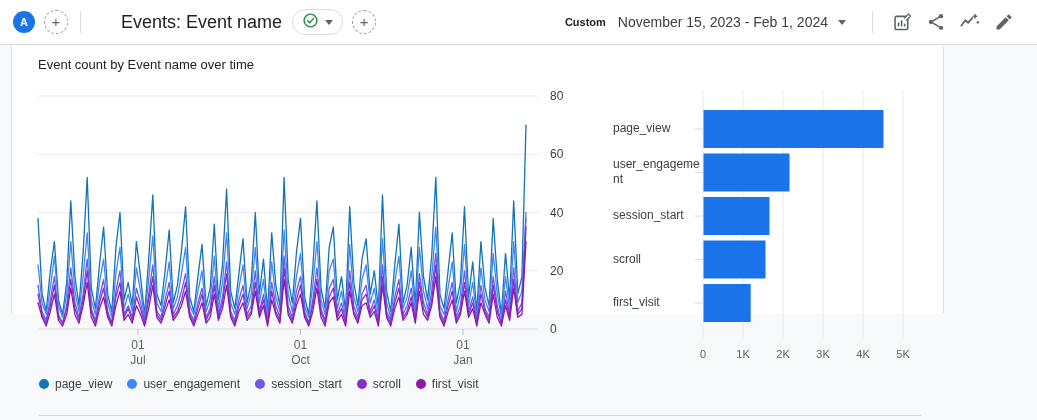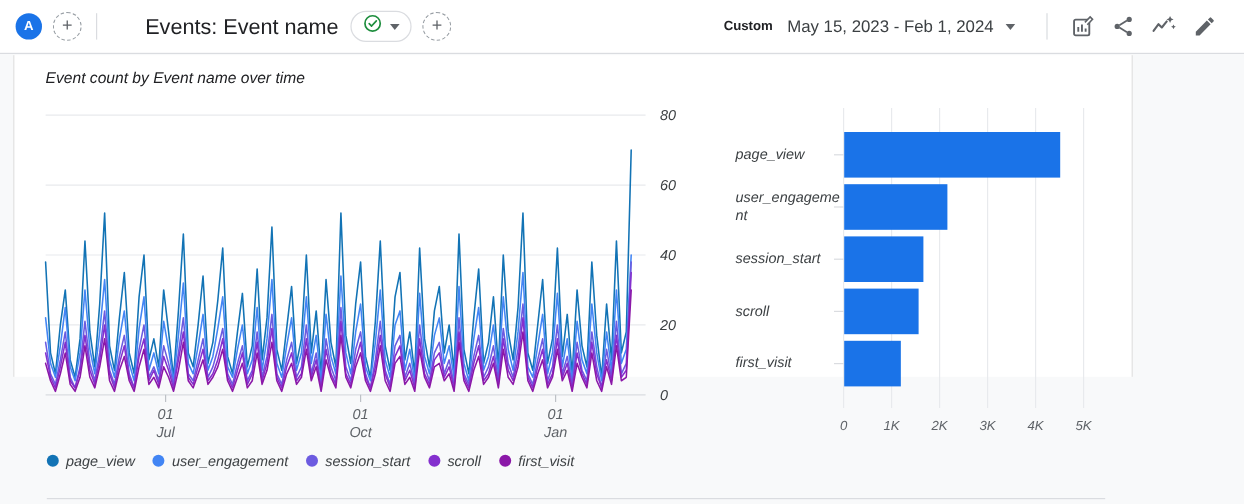--- a/index.html
+++ b/index.html
@@ -25,21 +25,21 @@
   .header-right { margin-left:auto; display:flex; align-items:center; padding-right:16px; }
   .custom-label { font-size:11px; font-weight:bold; color:#202124; margin-right:12px; }
   .date-text { font-size:14px; color:#3c4043; margin-right:10px; white-space:nowrap; cursor:pointer; }
   .date-caret { margin-right:14px; cursor:pointer; }
   .icon-btn { width:34px; height:30px; display:flex; align-items:center; justify-content:center;
     cursor:pointer; }
   .icon-btn svg { display:block; }
 
   
   .card { position:absolute; top:46px; left:11px; width:933px; height:268px; background:#fff;
-    border-left:1px solid #e0e0e0; border-right:1px solid #e0e0e0;font-style:italic; }
+    border-left:1px solid #e0e0e0; border-right:1px solid #e0e0e0; }
   .chart-title { position:absolute; font-size:13px; color:#202124; white-space:nowrap; }
   #line-title { top:11px; left:26px; }
   #bar-title  { top:11px; left:601px; }
   .plot-svg { position:absolute; overflow:visible; }
   #line-svg { top:40px; left:26px; }
   #bar-svg  { top:40px; left:585px; }
   .plot-svg text { font-family:"Liberation Sans", sans-serif; }
 
   
   .legend { position:absolute; top:331px; left:27px; display:flex; align-items:center; gap:15px; }
@@ -70,21 +70,21 @@
           <circle cx="12" cy="12" r="9" fill="none" stroke="#1e8e3e" stroke-width="2"></circle>
           <path d="M8 12.3l2.8 2.8L16.4 9" fill="none" stroke="#1e8e3e" stroke-width="2" stroke-linecap="round" stroke-linejoin="round"></path>
         </svg>
       </span>
       <span class="caret"></span>
     </div>
     <div class="plus-btn">+</div>
 
     <div class="header-right">
       <span class="custom-label">Custom</span>
-      <span class="date-text">May 15, 2023 - Feb 1, 2024</span>
+      <span class="date-text">November 15, 2023 - Feb 1, 2024</span>
       <span class="caret date-caret"></span>
       <div class="vdiv"></div>
       <div class="icon-btn">
         <svg width="21" height="21" viewBox="0 0 24 24">
           <rect x="3.5" y="5" width="14.5" height="15" rx="1.5" fill="none" stroke="#5f6368" stroke-width="1.8"></rect>
           <line x1="7.5" y1="16.5" x2="7.5" y2="12" stroke="#5f6368" stroke-width="1.8"></line>
           <line x1="11" y1="16.5" x2="11" y2="9.5" stroke="#5f6368" stroke-width="1.8"></line>
           <line x1="14.5" y1="16.5" x2="14.5" y2="13.5" stroke="#5f6368" stroke-width="1.8"></line>
           <path d="M13.8 7.6l5-5.2 2.3 2.3-5 5.2" fill="#fff" stroke="#5f6368" stroke-width="1.5"></path>
         </svg>

